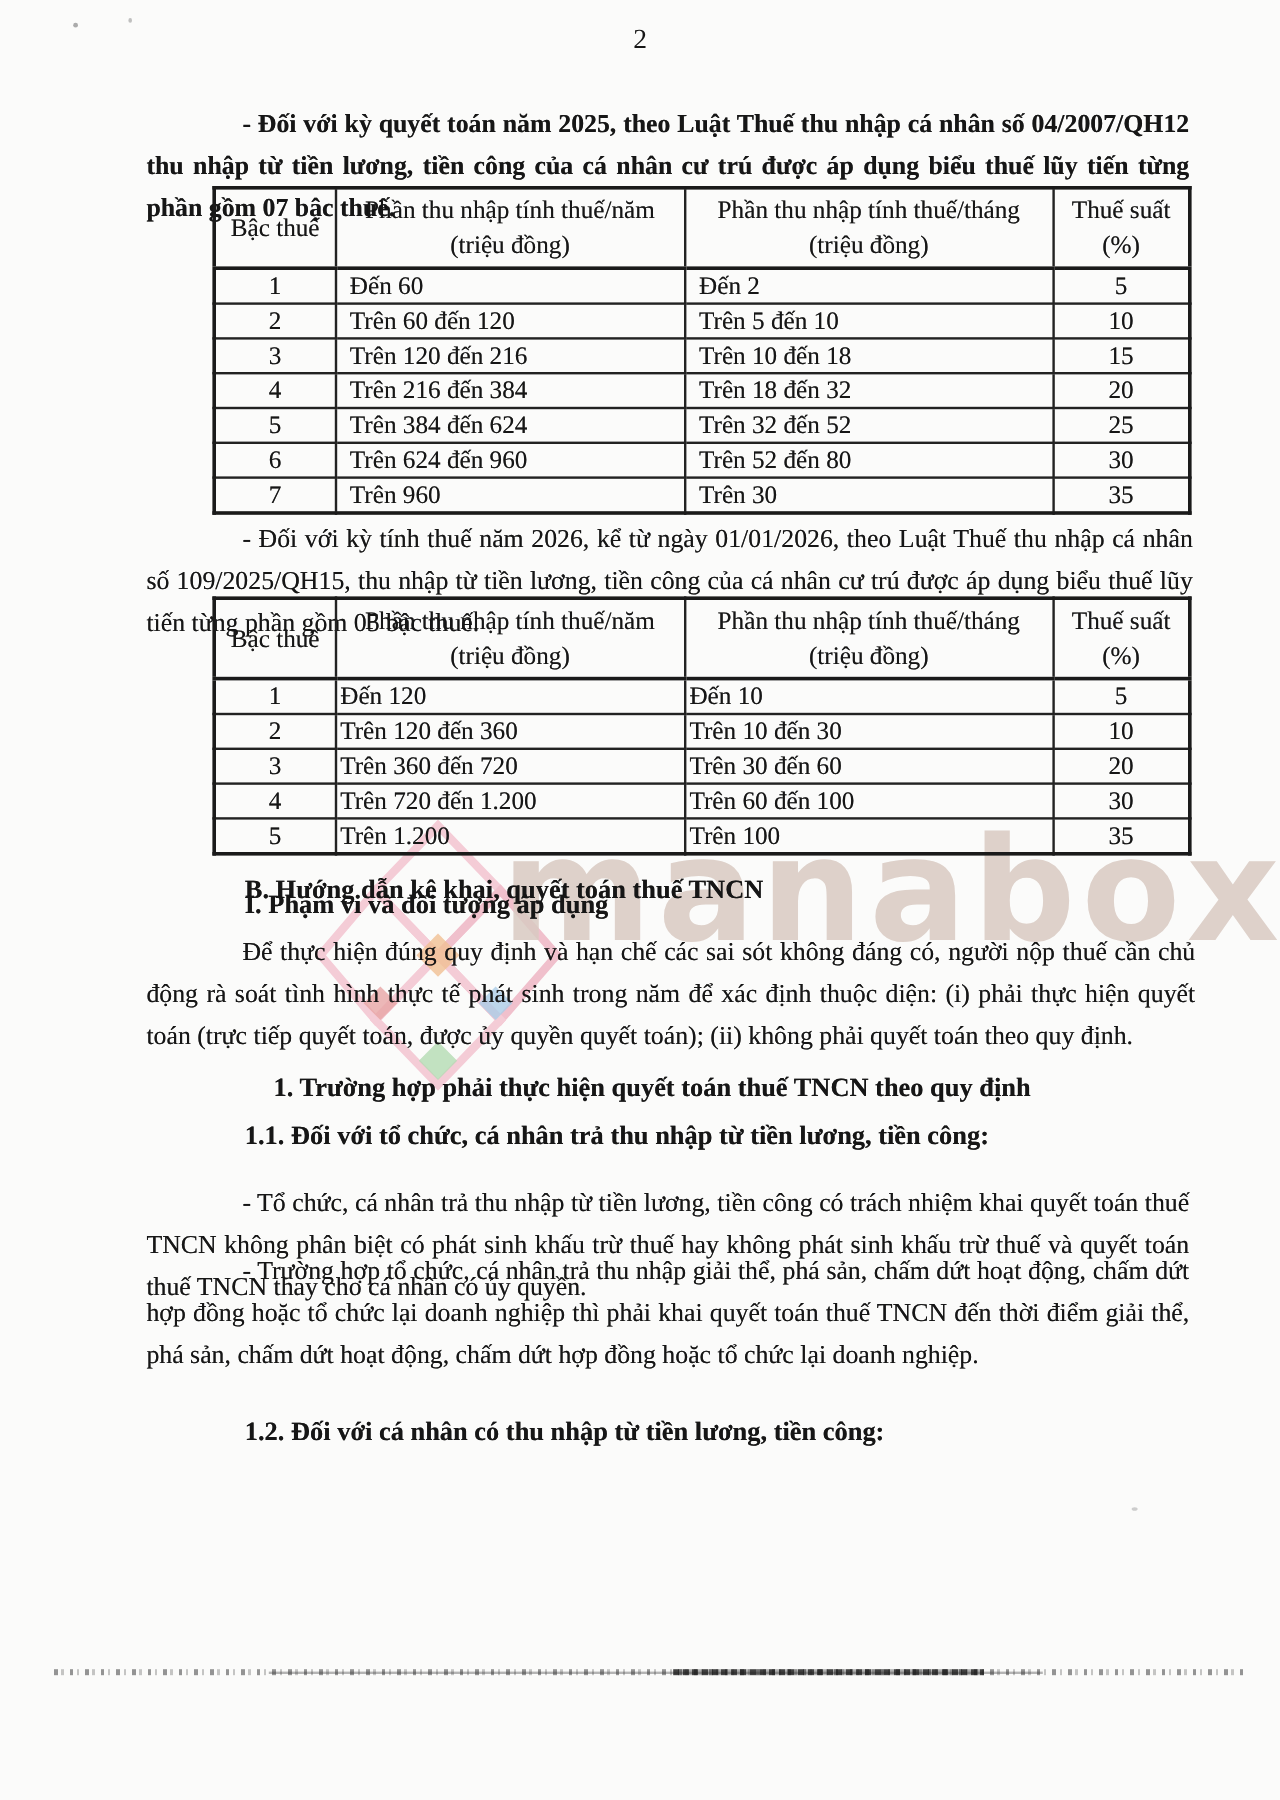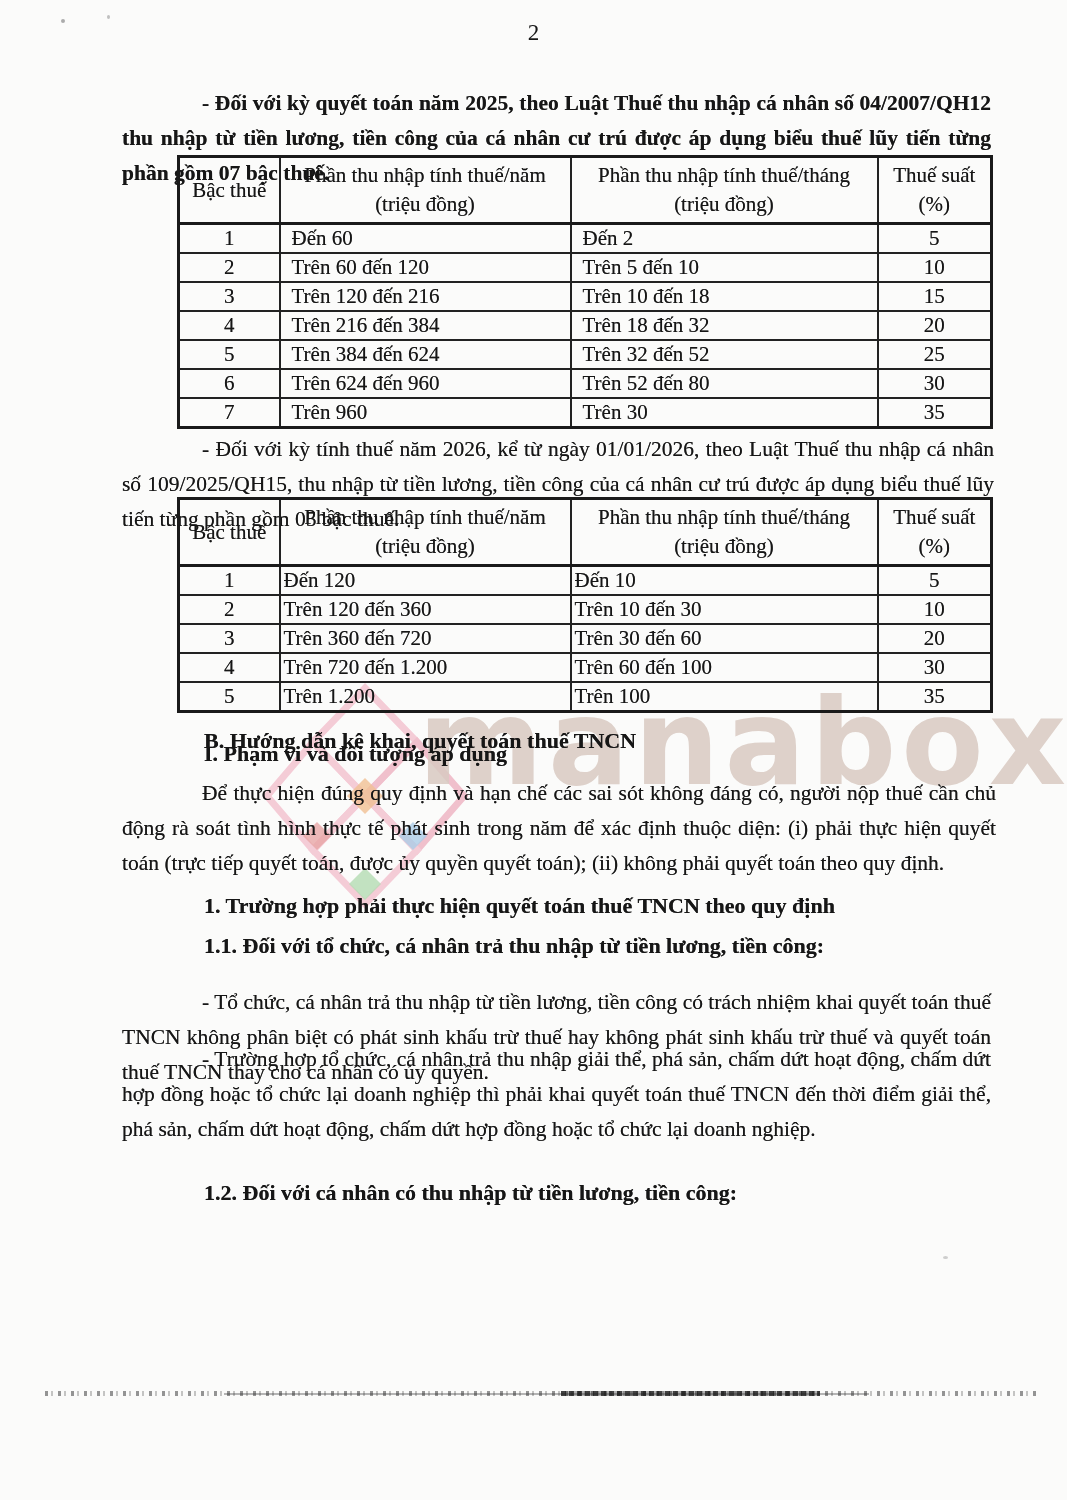--- a/index.html
+++ b/index.html
@@ -199,21 +199,21 @@
             <td class="c">35</td>
           </tr>
       </tbody>
     </table>
 
     <div class="heading" style="top:699px;margin-top:29px;">B. Hướng dẫn kê khai, quyết toán thuế TNCN</div>
     <div class="heading" style="top:741px;">I. Phạm vi và đối tượng áp dụng</div>
 
     <p class="para" style="top:732px;width:874px;margin-top:44px;">Để thực hiện đúng quy định và hạn chế các sai sót không đáng có, người nộp thuế cần chủ động rà soát tình hình thực tế phát sinh trong năm để xác định thuộc diện: (i) phải thực hiện quyết toán (trực tiếp quyết toán, được ủy quyền quyết toán); (ii) không phải quyết toán theo quy định.</p>
 
-    <div class="heading" style="top:893px;">1. Trường hợp phải thực hiện quyết toán thuế TNCN theo quy định</div>
+    <div class="heading" style="top:893px;margin-left:24px;">1. Trường hợp phải thực hiện quyết toán thuế TNCN theo quy định</div>
     <div class="heading" style="top:933px;">1.1. Đối với tổ chức, cá nhân trả thu nhập từ tiền lương, tiền công:</div>
 
     <p class="para" style="top:963px;">- Tổ chức, cá nhân trả thu nhập từ tiền lương, tiền công có trách nhiệm khai quyết toán thuế TNCN không phân biệt có phát sinh khấu trừ thuế hay không phát sinh khấu trừ thuế và quyết toán thuế TNCN thay cho cá nhân có ủy quyền.</p>
 
     <p class="para" style="top:1020px;">- Trường hợp tổ chức, cá nhân trả thu nhập giải thể, phá sản, chấm dứt hoạt động, chấm dứt hợp đồng hoặc tổ chức lại doanh nghiệp thì phải khai quyết toán thuế TNCN đến thời điểm giải thể, phá sản, chấm dứt hoạt động, chấm dứt hợp đồng hoặc tổ chức lại doanh nghiệp.</p>
 
     <div class="heading" style="top:1180px;">1.2. Đối với cá nhân có thu nhập từ tiền lương, tiền công:</div>
 
     <div class="speck" style="left:61px;top:19px;width:4px;height:4px;opacity:.6;"></div>
     <div class="speck" style="left:107px;top:15px;width:3px;height:4px;opacity:.45;"></div>

